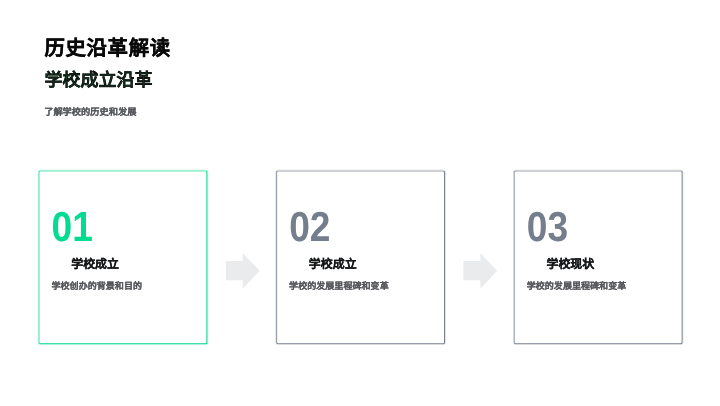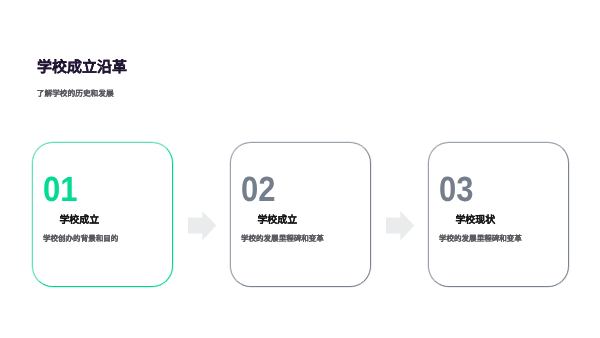--- a/index.html
+++ b/index.html
@@ -35,21 +35,21 @@
     white-space: nowrap;
     letter-spacing: 0.55px;
     -webkit-text-stroke: 0.22px #0a0a0a;
   }
   .subtitle {
     position: absolute;
     left: 37px;
     top: 60px;
     font-size: 15px;
     font-weight: 700;
-    color: #4c1d95;
+    color: #14532d;
     line-height: 1;
     white-space: nowrap;
     -webkit-text-stroke: 0.2px #111111;
   }
   .desc {
     position: absolute;
     left: 36.8px;
     top: 89.9px;
     font-size: 7.7px;
     font-weight: 700;
@@ -59,21 +59,21 @@
     text-align: center;
     -webkit-text-stroke: 0.1px #56585c;
   }
 
   
   .card {
     position: absolute;
     top: 142px;
     width: 140.5px;
     height: 145px;
-    border-radius: 21px;
+    border-radius: 2px;
     box-sizing: border-box;
     background: #ffffff;
   }
   .card.c1 { left: 32.4px; border: 1px solid #03d78c; border-top-color: #62e2b2; border-left-color: #62e2b2; box-shadow: 0 0 0 0.5px rgba(3,215,140,0.33); }
   .card.c2 { left: 230.4px; border: 1px solid #79828f; border-top-color: #99a1ac; border-left-color: #99a1ac; box-shadow: 0 0 0 0.5px rgba(121,130,143,0.3); padding-left: 24px; }
   .card.c3 { left: 428.4px; border: 1px solid #79828f; border-top-color: #99a1ac; border-left-color: #99a1ac; box-shadow: 0 0 0 0.5px rgba(121,130,143,0.3); }
 
   .num {
     position: absolute;
     left: 9.8px;
@@ -120,20 +120,21 @@
     height: 30px;
   }
   .arrow.a1 { left: 187.6px; }
   .arrow.a2 { left: 385.6px; }
 </style>
 </head>
 <body>
 
 <div class="slide">
 
+  <div class="title">历史沿革解读</div>
   <div class="subtitle">学校成立沿革</div>
   <div class="desc">了解学校的历史和发展</div>
 
   <div class="card c1">
     <div class="num" style="color: rgb(1, 220, 144);">01</div>
     <div class="head">学校成立</div>
     <div class="body">学校创办的背景和目的</div>
   </div>
 
   <div class="arrow a1">

